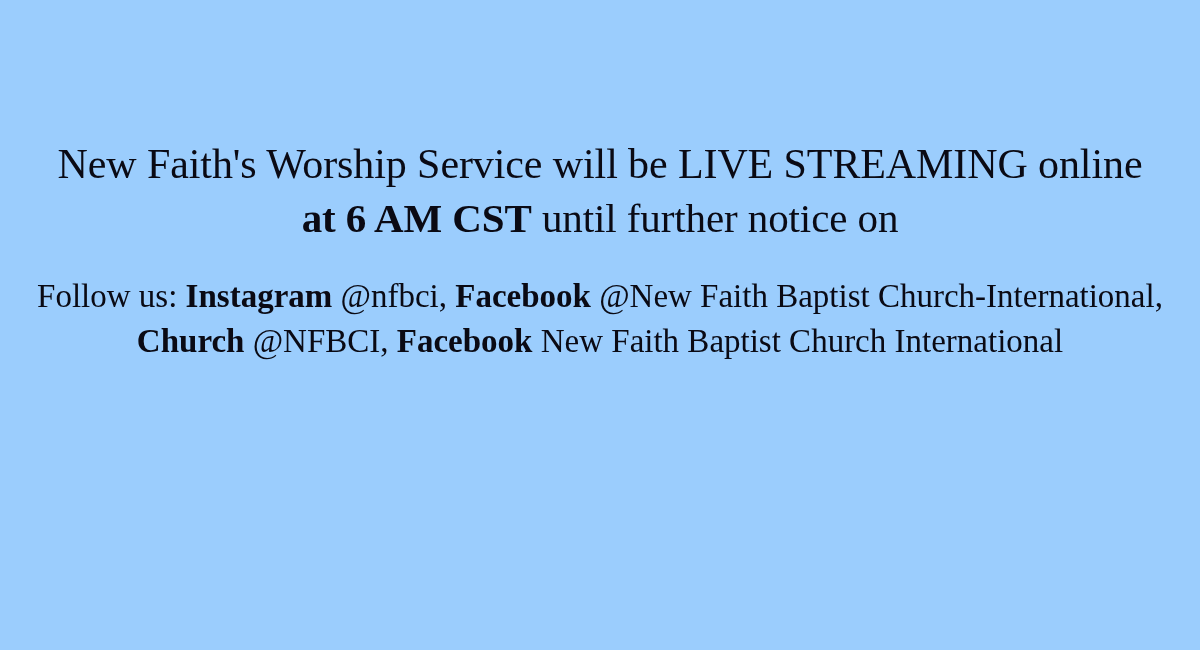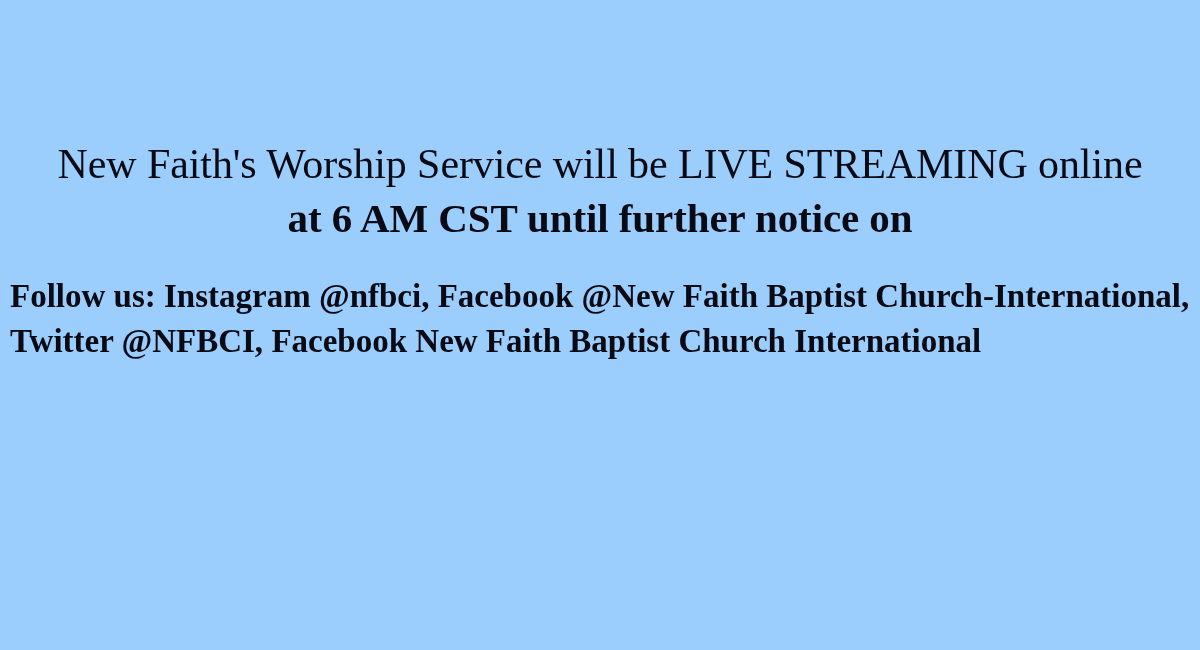--- a/index.html
+++ b/index.html
@@ -79,49 +79,49 @@
     color: #0a0a14;
     font-size: 33px;
     line-height: 1.25;
     white-space: nowrap;
   }
 
   
   .follow-block {
     margin-top: 30px;
     width: 1180px;
-    text-align: left;
+    text-align: center;
     color: #0a0a14;
     font-size: 33px;
     line-height: 1.35;
   }
   .follow-line {
     display: block;
     white-space: nowrap;
   }
 
   .b {
     font-weight: 700;
   }
   .n {
-    font-weight: 700;
+    font-weight: 400;
   }
 </style>
 </head>
 <body>
 
 <div class="announcement-card">
   <div class="content-stack">
 
     <div class="headline-block">
       <span class="headline-line headline-line-1">New Faith's Worship Service will be LIVE STREAMING online</span>
       <span class="headline-line headline-line-2"><span class="b">at 6 AM CST</span><span class="n"> until further notice on</span></span>
     </div>
 
 
 
     <div class="follow-block">
       <span class="follow-line follow-line-1"><span class="n">Follow us: </span><span class="b">Instagram</span><span class="n"> @nfbci, </span><span class="b">Facebook</span><span class="n"> @New Faith Baptist Church-International,</span></span>
-      <span class="follow-line follow-line-2"><span class="b">Twitter</span><span class="n"> @NFBCI, </span><span class="b">Facebook</span><span class="n"> New Faith Baptist Church International</span></span>
+      <span class="follow-line follow-line-2"><span class="b">Church</span><span class="n"> @NFBCI, </span><span class="b">Facebook</span><span class="n"> New Faith Baptist Church International</span></span>
     </div>
 
   </div>
 </div>
 
 </body></html>

